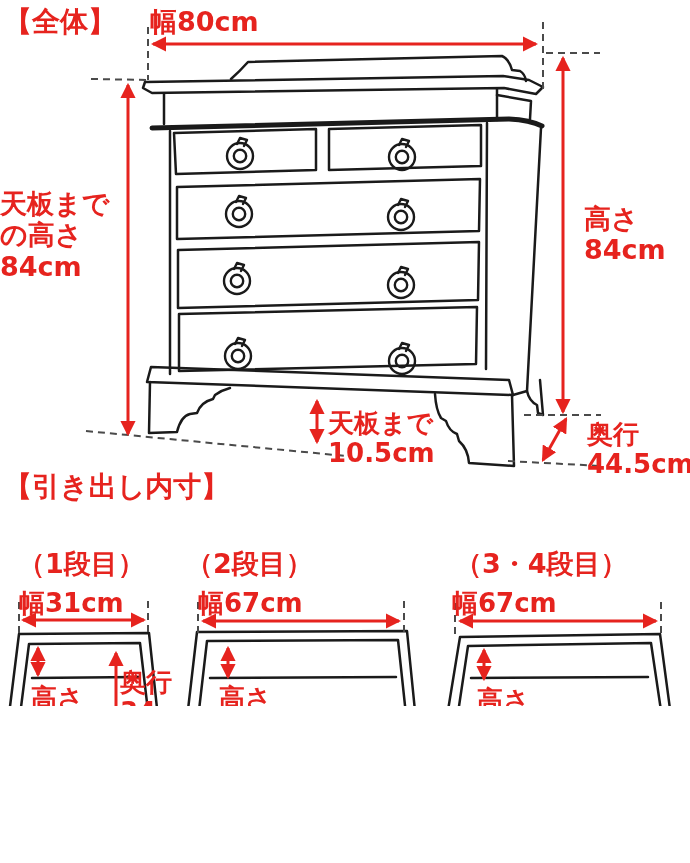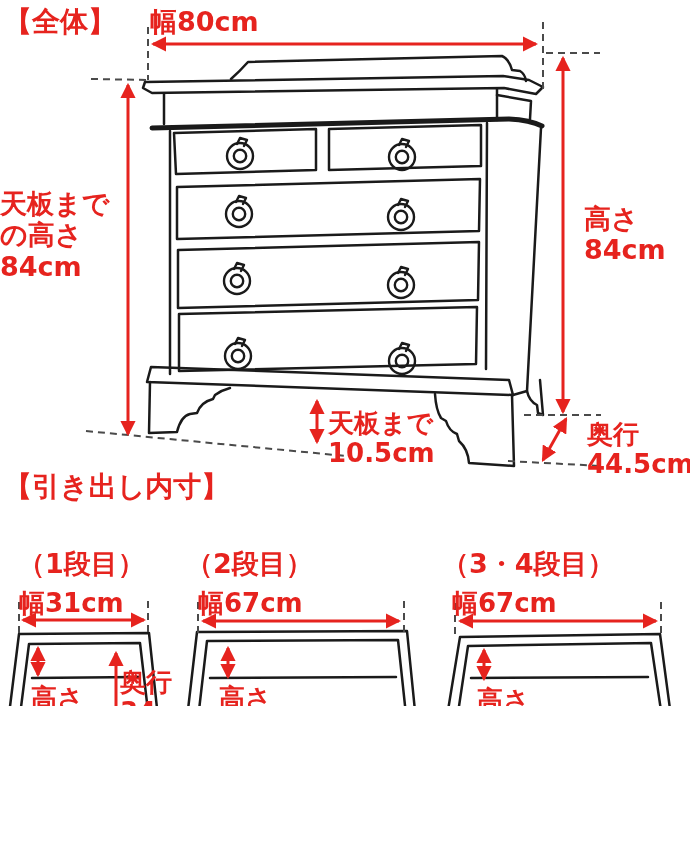--- a/index.html
+++ b/index.html
@@ -176,21 +176,21 @@
   <div class="lbl s26 ctr" style="left:328px;top:408px;width:112px;">天板まで
 10.5cm</div>
 
   <div class="lbl s26" style="left:587px;top:419px;">奥行
 44.5cm</div>
 
   <div class="lbl s28" style="left:4px;top:471px;">【引き出し内寸】</div>
 
   <div class="lbl s27" style="left:18px;top:548px;text-align:right;">（1段目）</div>
   <div class="lbl s27" style="left:186px;top:548px;">（2段目）</div>
-  <div class="lbl s27" style="left:442px;top:548px;">（3・4段目）</div>
+  <div class="lbl s27" style="left:455px;top:548px;">（3・4段目）</div>
 
   <div class="lbl s26 ctr" style="left:19px;top:588px;width:129px;">幅31cm</div>
   <div class="lbl s26 ctr" style="left:198px;top:588px;width:206px;">幅67cm</div>
   <div class="lbl s26 ctr" style="left:452px;top:588px;width:206px;">幅67cm</div>
 
   <div class="lbl s26" style="left:31px;top:683px;">高さ
 7.5cm</div>
   <div class="lbl s26" style="left:120px;top:667px;">奥行
 34cm</div>
   <div class="lbl s26" style="left:219px;top:683px;">高さ

